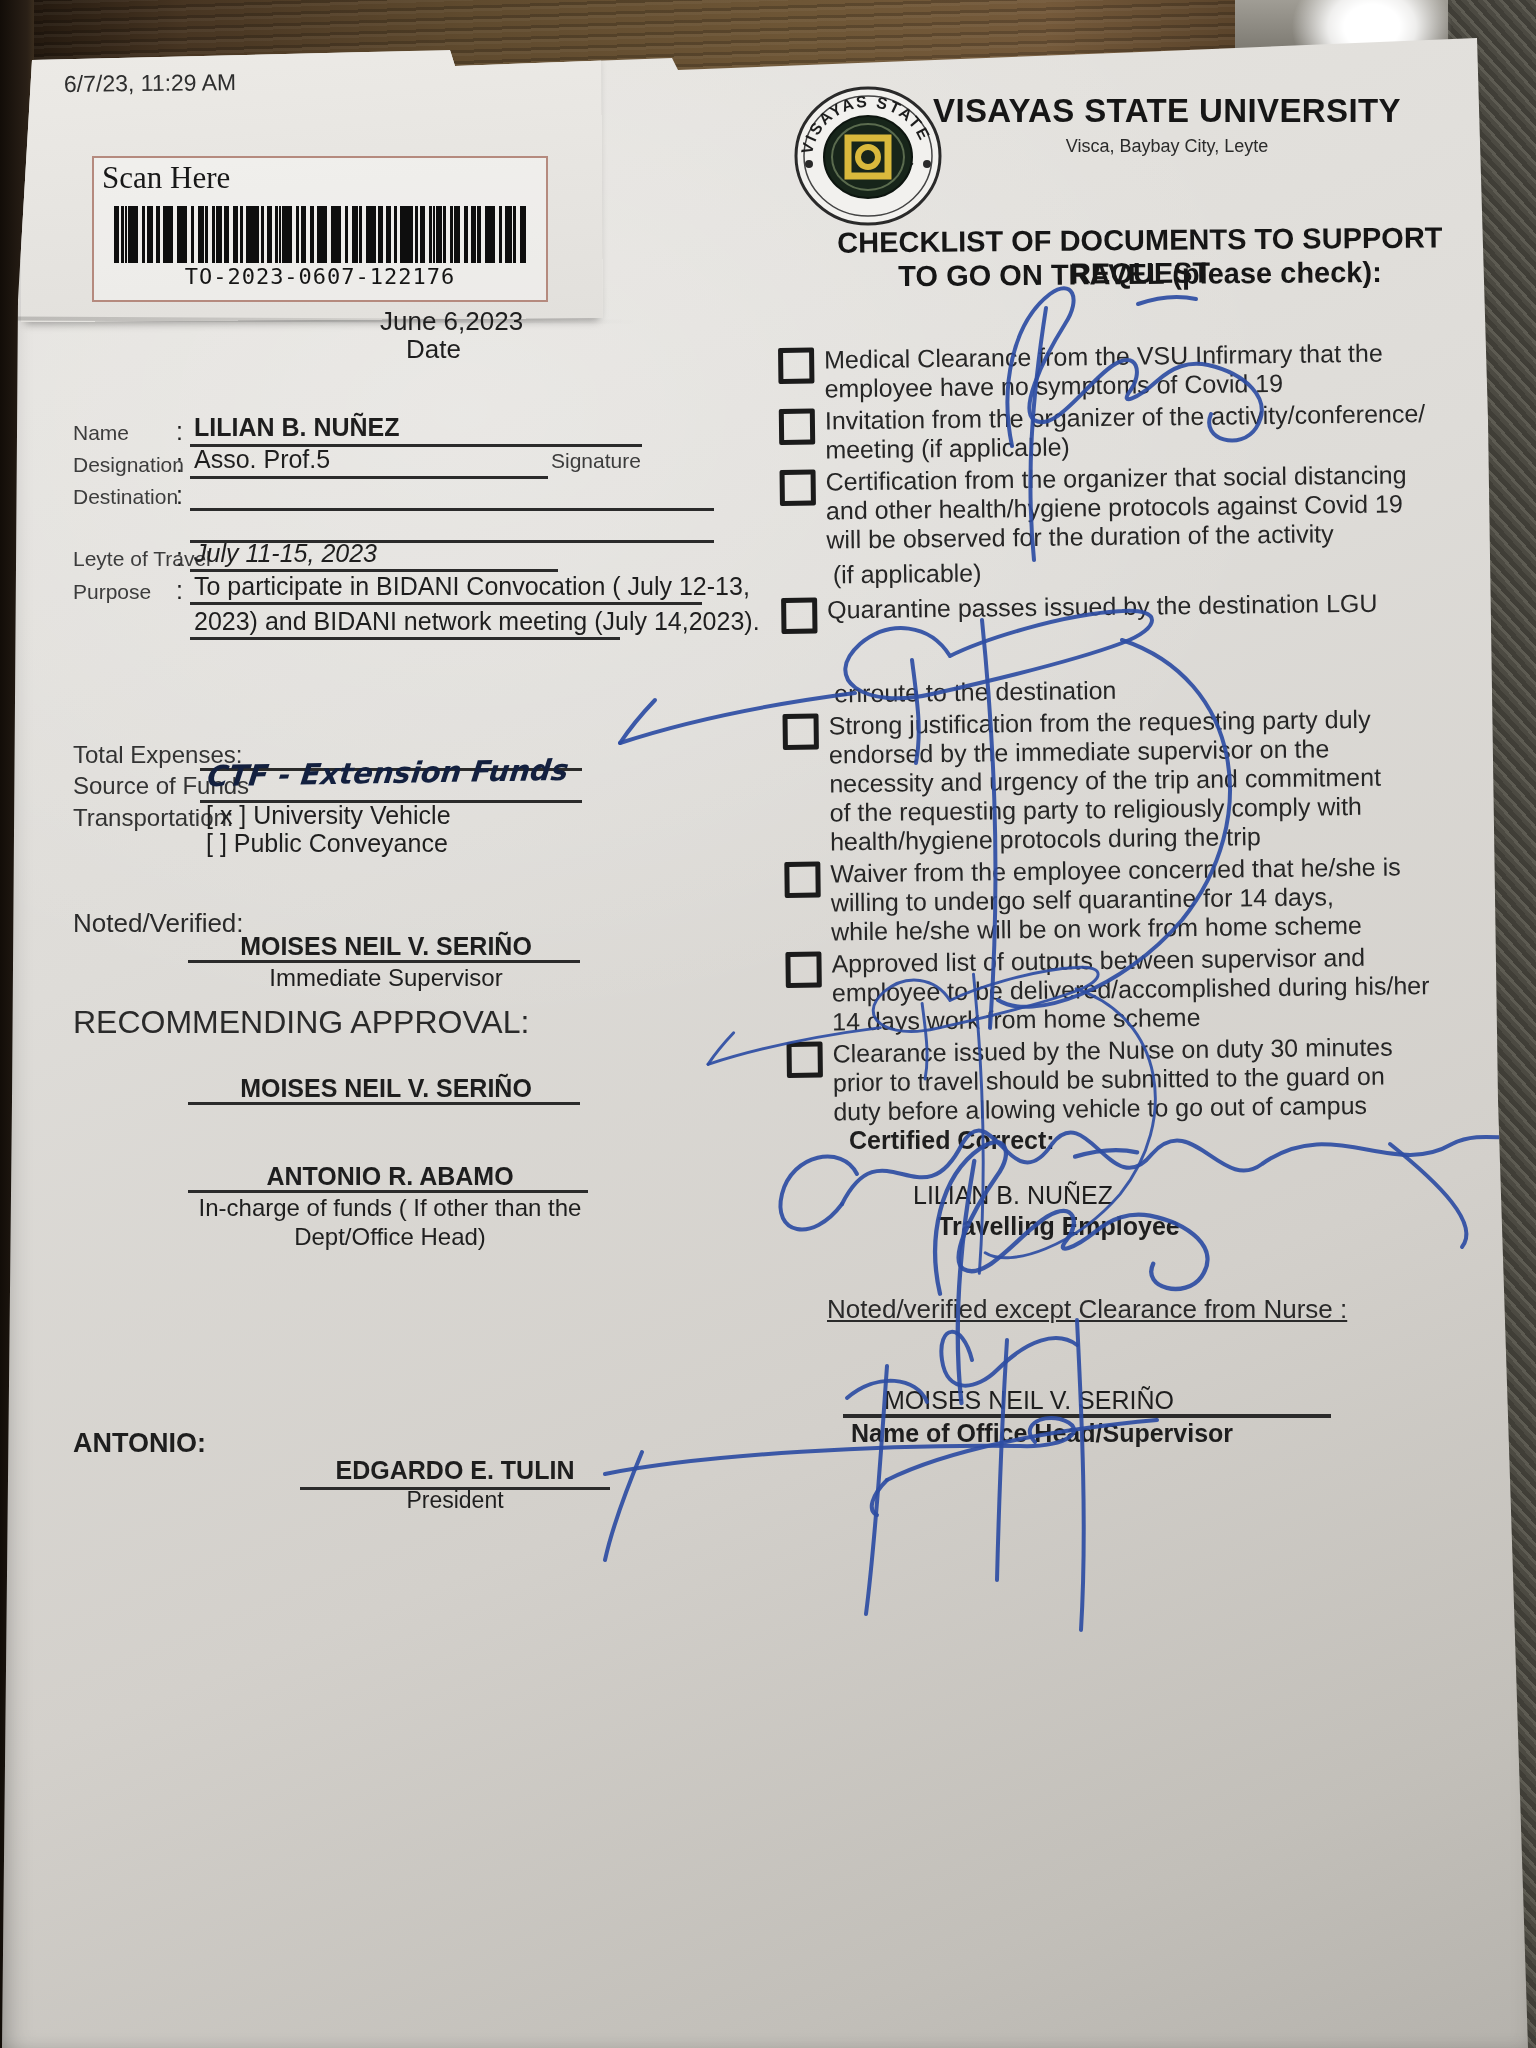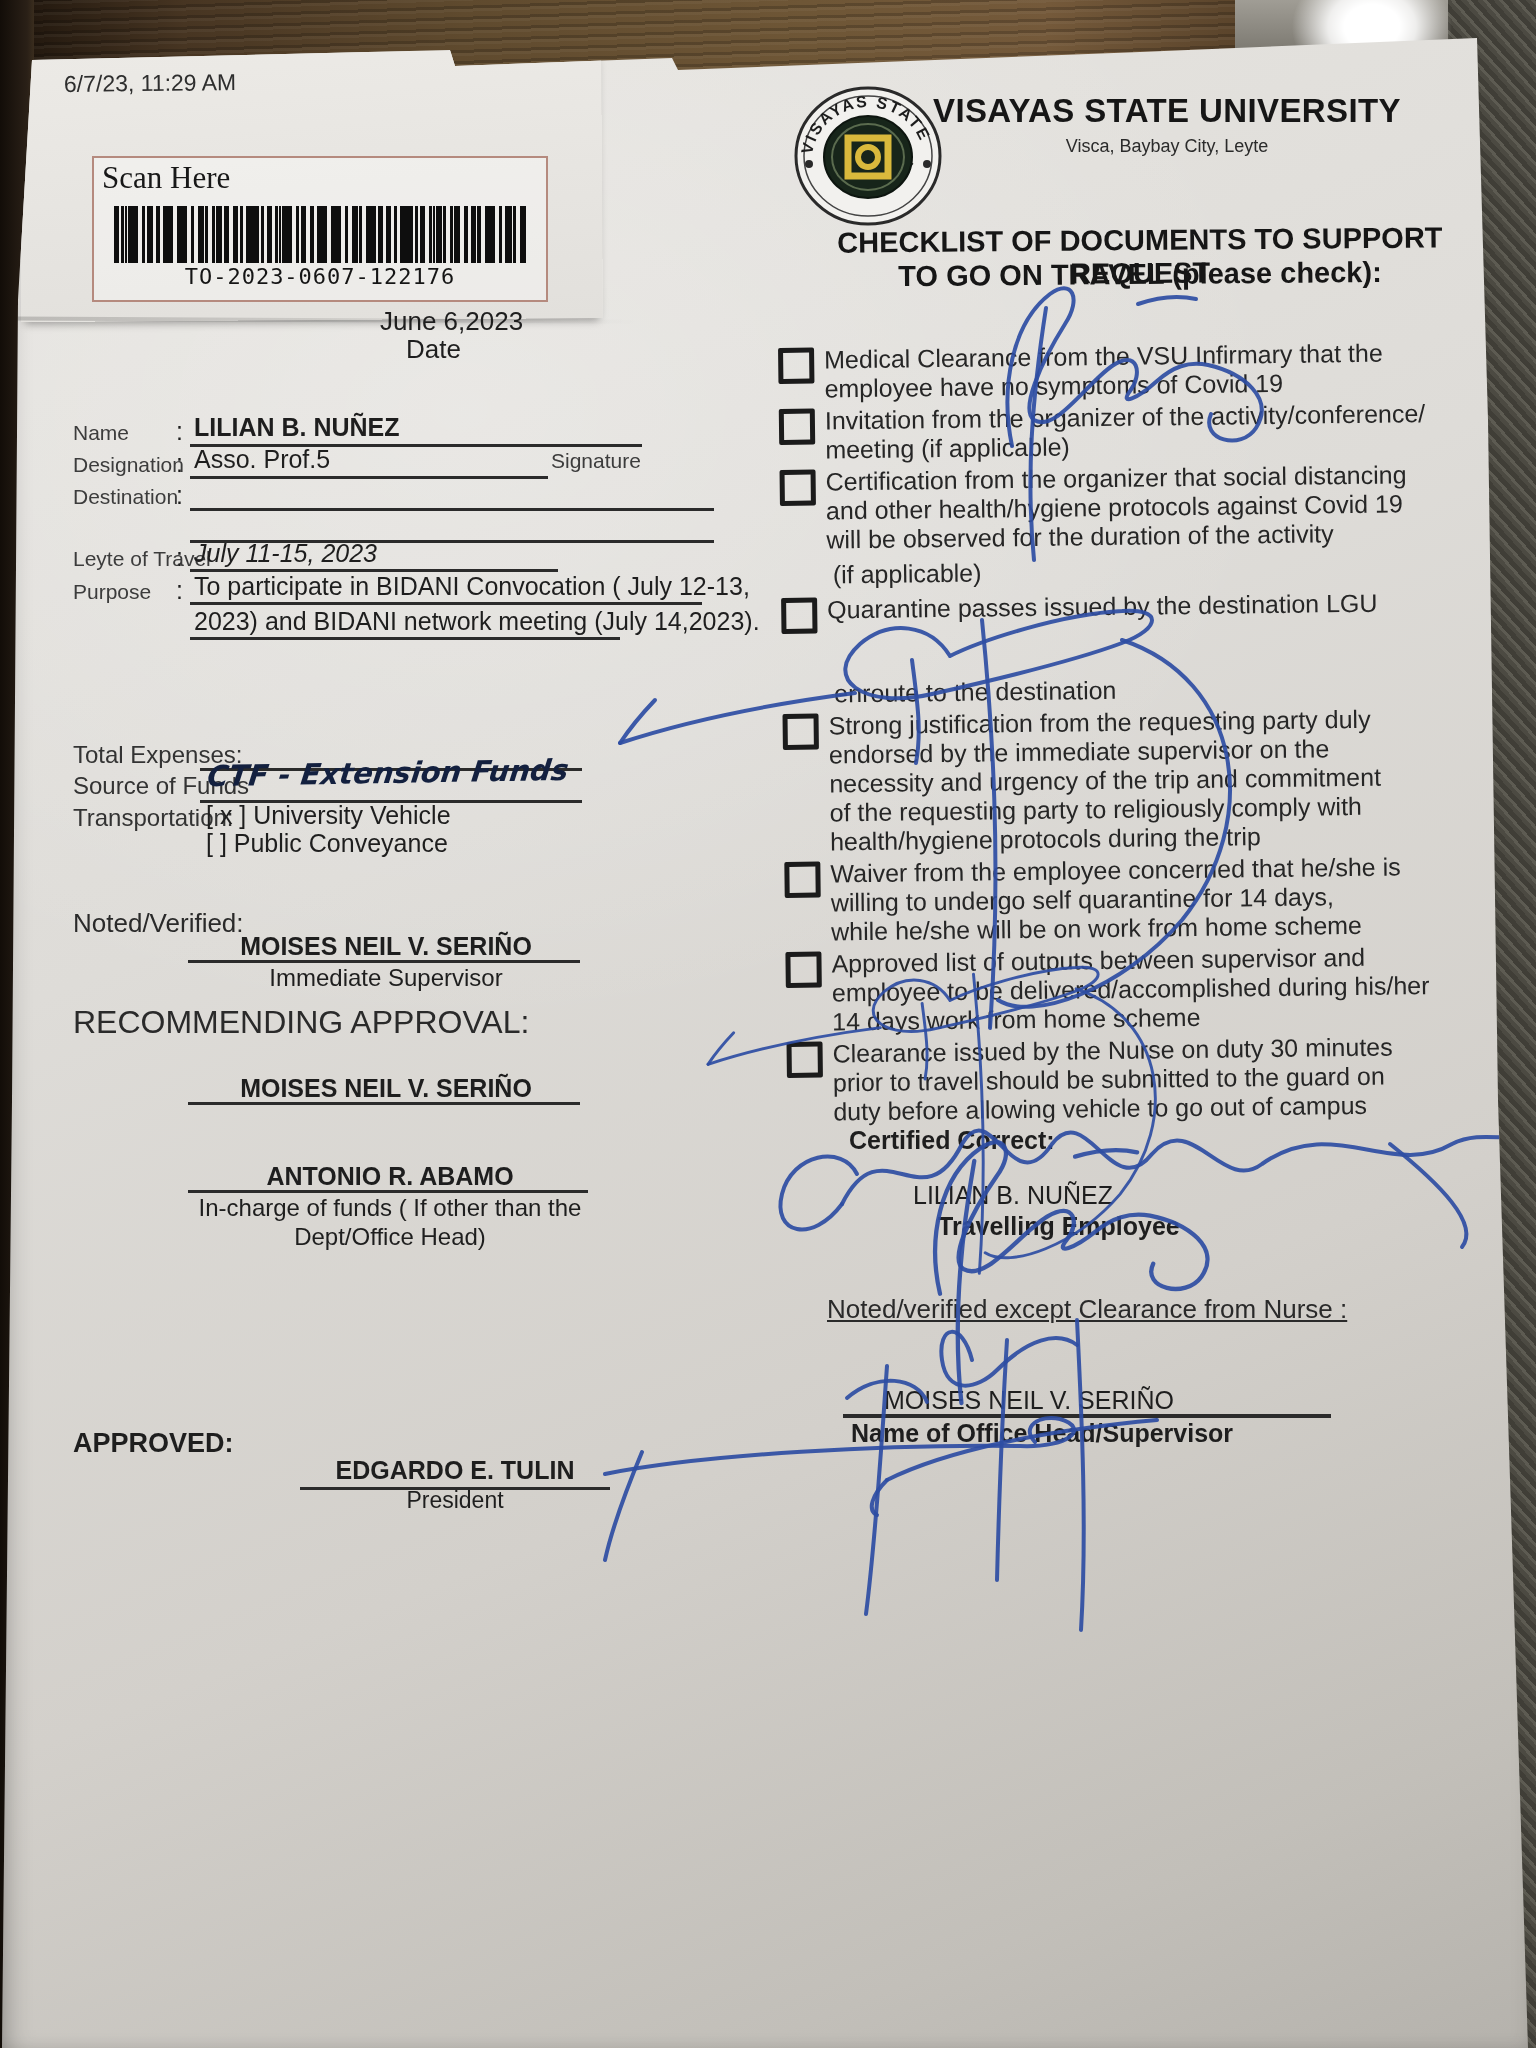--- a/index.html
+++ b/index.html
@@ -189,21 +189,21 @@
 
   <div class="abs val" style="left:73px;top:1004px;font-size:32px;color:#2a2a2a;">RECOMMENDING APPROVAL:</div>
   <div class="abs val b c" style="left:190px;top:1074px;width:392px;">MOISES NEIL V. SERIÑO</div>
   <div class="abs line" style="left:188px;top:1102px;width:392px;"></div>
 
   <div class="abs val b c" style="left:190px;top:1162px;width:400px;">ANTONIO R. ABAMO</div>
   <div class="abs line" style="left:188px;top:1190px;width:400px;"></div>
   <div class="abs val c" style="left:150px;top:1194px;width:480px;font-size:24px;">In-charge of  funds ( If other than the</div>
   <div class="abs val c" style="left:150px;top:1223px;width:480px;font-size:24px;">Dept/Office Head)</div>
 
-  <div class="abs val b" style="left:73px;top:1428px;font-size:27px;">APPROVED:</div>
+  <div class="abs val b" style="left:73px;top:1428px;font-size:27px;">ANTONIO:</div>
   <div class="abs val b c" style="left:300px;top:1456px;width:310px;border-bottom:3px solid #2b2b2b;padding-bottom:2px;">EDGARDO E. TULIN</div>
   <div class="abs val c" style="left:300px;top:1487px;width:310px;font-size:23px;">President</div>
 
   <div class="abs cklist">
     <div class="ck-item">
       <span class="ck-box"></span>
       <span class="ck-text">Medical Clearance from the VSU Infirmary that the
 employee have no symptoms of Covid 19</span>
     </div>
     <div class="ck-item">

